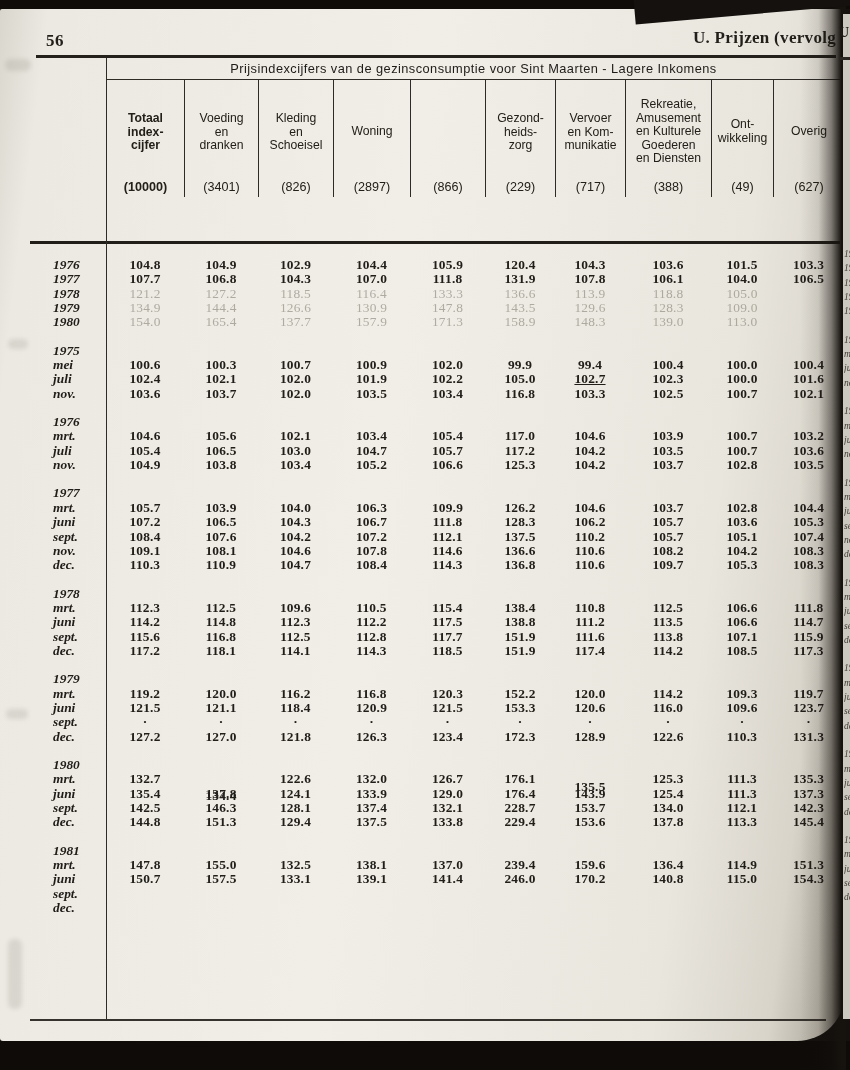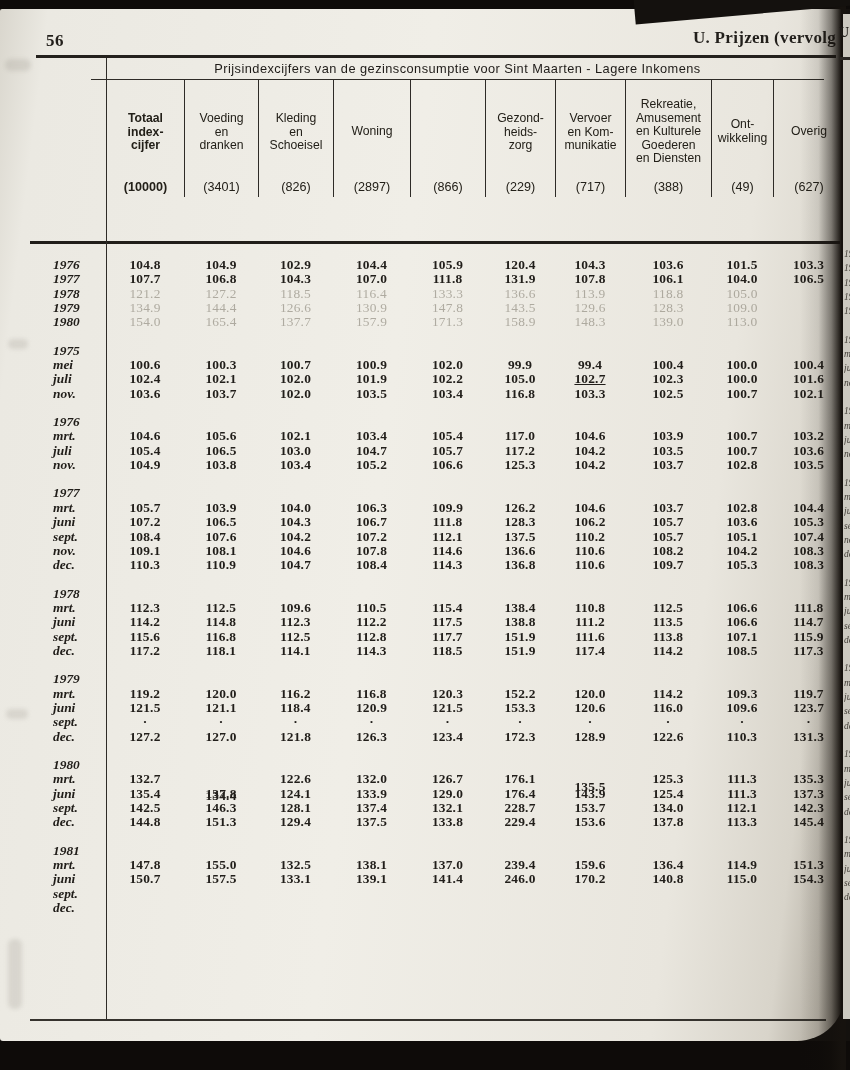--- a/index.html
+++ b/index.html
@@ -14,21 +14,21 @@
   .smudge{position:absolute;background:rgba(128,122,110,.18);border-radius:6px;filter:blur(2px);}
 
   .pageno{position:absolute;top:22px;left:46px;font-size:17px;font-weight:bold;letter-spacing:.5px;}
   .hdr-right{position:absolute;top:19px;left:560px;width:276px;text-align:right;
              font-size:17px;font-weight:bold;letter-spacing:.3px;white-space:nowrap;}
   .rule-top{position:absolute;top:46px;left:36px;width:800px;height:2.5px;background:#24211d;}
 
   .vline{position:absolute;top:49px;left:106px;width:1.3px;height:963px;background:#2e2b27;}
   .bottom-line{position:absolute;top:1010px;left:30px;width:796px;height:1.8px;background:#35322d;}
 
-  .t-title{position:absolute;top:49px;left:91px;width:733px;height:21px;
+  .t-title{position:absolute;top:49px;left:107px;width:733px;height:21px;
            border-bottom:1.3px solid #2e2b27;line-height:21px;text-align:center;
            font-family:"Liberation Sans",sans-serif;font-size:12.8px;letter-spacing:.45px;color:#1e1b18;}
   .heads{position:absolute;top:71px;left:107px;width:733px;height:117px;display:flex;}
   .hc{position:relative;border-right:1.2px solid #2e2b27;box-sizing:border-box;
       font-family:"Liberation Sans",sans-serif;color:#232019;}
   .hc .lab{position:absolute;top:52px;left:0;right:0;transform:translateY(-50%);
            text-align:center;white-space:pre-line;font-size:12.2px;line-height:13.6px;}
   .hc .wt{position:absolute;bottom:3px;left:0;right:0;text-align:center;font-size:12.6px;}
   .hc.c0 .lab,.hc.c0 .wt{font-weight:bold;}
   .note{position:absolute;top:188px;left:107px;width:733px;height:19px;line-height:19px;

